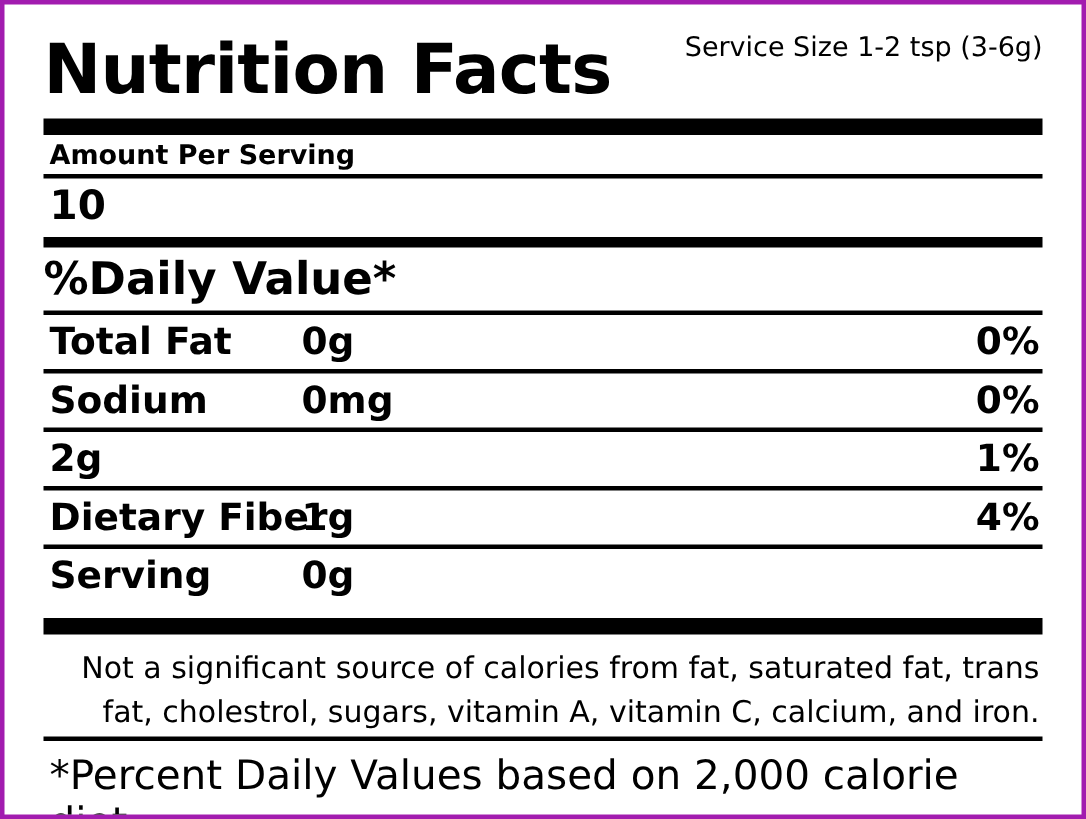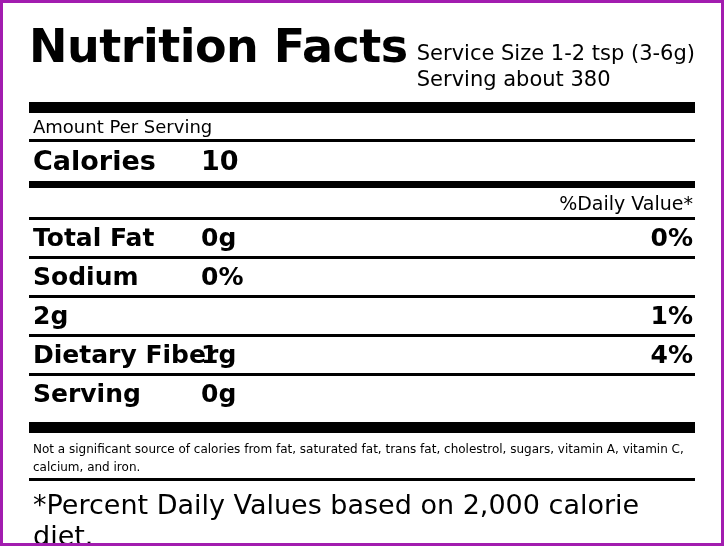--- a/index.html
+++ b/index.html
@@ -37,23 +37,23 @@
     font-family: "DejaVu Sans", sans-serif;
     font-weight: 700;
     font-size: 46px;
     line-height: 1.0;
     letter-spacing: -0.5px;
     margin-top: 6px;
     white-space: nowrap;
   }
   .serving-block {
     text-align: left;
-    font-size: 21px;
+    font-size: 18px;
     line-height: 1.22;
-    margin-top: 24px;
+    margin-top: 4px;
     padding-left: 8px;
   }
   .serving-block div {
     white-space: nowrap;
   }
 
   
   .rule-thick {
     height: 11px;
     background: #000;
@@ -64,36 +64,36 @@
     background: #000;
     margin: 0;
   }
   .rule-thin {
     height: 3px;
     background: #000;
     margin: 0;
   }
   .amount-per {
     font-size: 18px;
-    font-weight: 400;
+    font-weight: 700;
     padding: 3px 0 2px 4px;
   }
   .calories-row {
     font-size: 27px;
     font-weight: 700;
     padding: 3px 0 5px 4px;
     display: flex;
   }
   .calories-row .name { width: 168px; }
   .calories-row .val { }
 
   .dv-header {
-    text-align: right;
-    font-size: 19px;
-    font-weight: 400;
+    text-align: left;
+    font-size: 30px;
+    font-weight: 700;
     padding: 4px 2px 3px 0;
   }
 
   .nutrient {
     display: flex;
     align-items: flex-end;
     font-size: 25px;
     font-weight: 700;
     padding: 3px 0 4px 4px;
   }
@@ -105,69 +105,69 @@
     flex: 1;
   }
   .nutrient .pct {
     text-align: right;
     white-space: nowrap;
     padding-right: 2px;
   }
 
   
   .footnote {
-    font-size: 12px;
+    font-size: 20px;
     line-height: 1.45;
     padding: 8px 2px 2px 4px;
+    text-align: right;
   }
   .percent-note {
     font-size: 27px;
     padding: 8px 2px 2px 4px;
   }
 </style>
 </head>
 <body>
 
 <div class="label-wrap">
   <div class="inner">
 
     <div class="header">
       <div class="title">Nutrition Facts</div>
       <div class="serving-block">
         <div>Service Size 1-2 tsp (3-6g)</div>
-        <div>Serving about 380</div>
       </div>
     </div>
 
     <div class="rule-thick"></div>
 
     <div class="amount-per">Amount Per Serving</div>
 
     <div class="rule-thin"></div>
 
     <div class="calories-row">
-      <span class="name">Calories</span>
       <span class="val">10</span>
     </div>
 
     <div class="rule-medium"></div>
 
     <div class="dv-header">%Daily Value*</div>
 
     <div class="rule-thin"></div>
 
     <div class="nutrient">
       <span class="name">Total Fat</span>
       <span class="amt">0g</span>
       <span class="pct">0%</span>
     </div>
     <div class="rule-thin"></div>
 
     <div class="nutrient">
       <span class="name">Sodium</span>
+      <span class="amt">0mg</span>
       <span class="pct">0%</span>
     </div>
     <div class="rule-thin"></div>
 
     <div class="nutrient">
       <span class="amt">2g</span>
       <span class="pct">1%</span>
     </div>
     <div class="rule-thin"></div>
 

